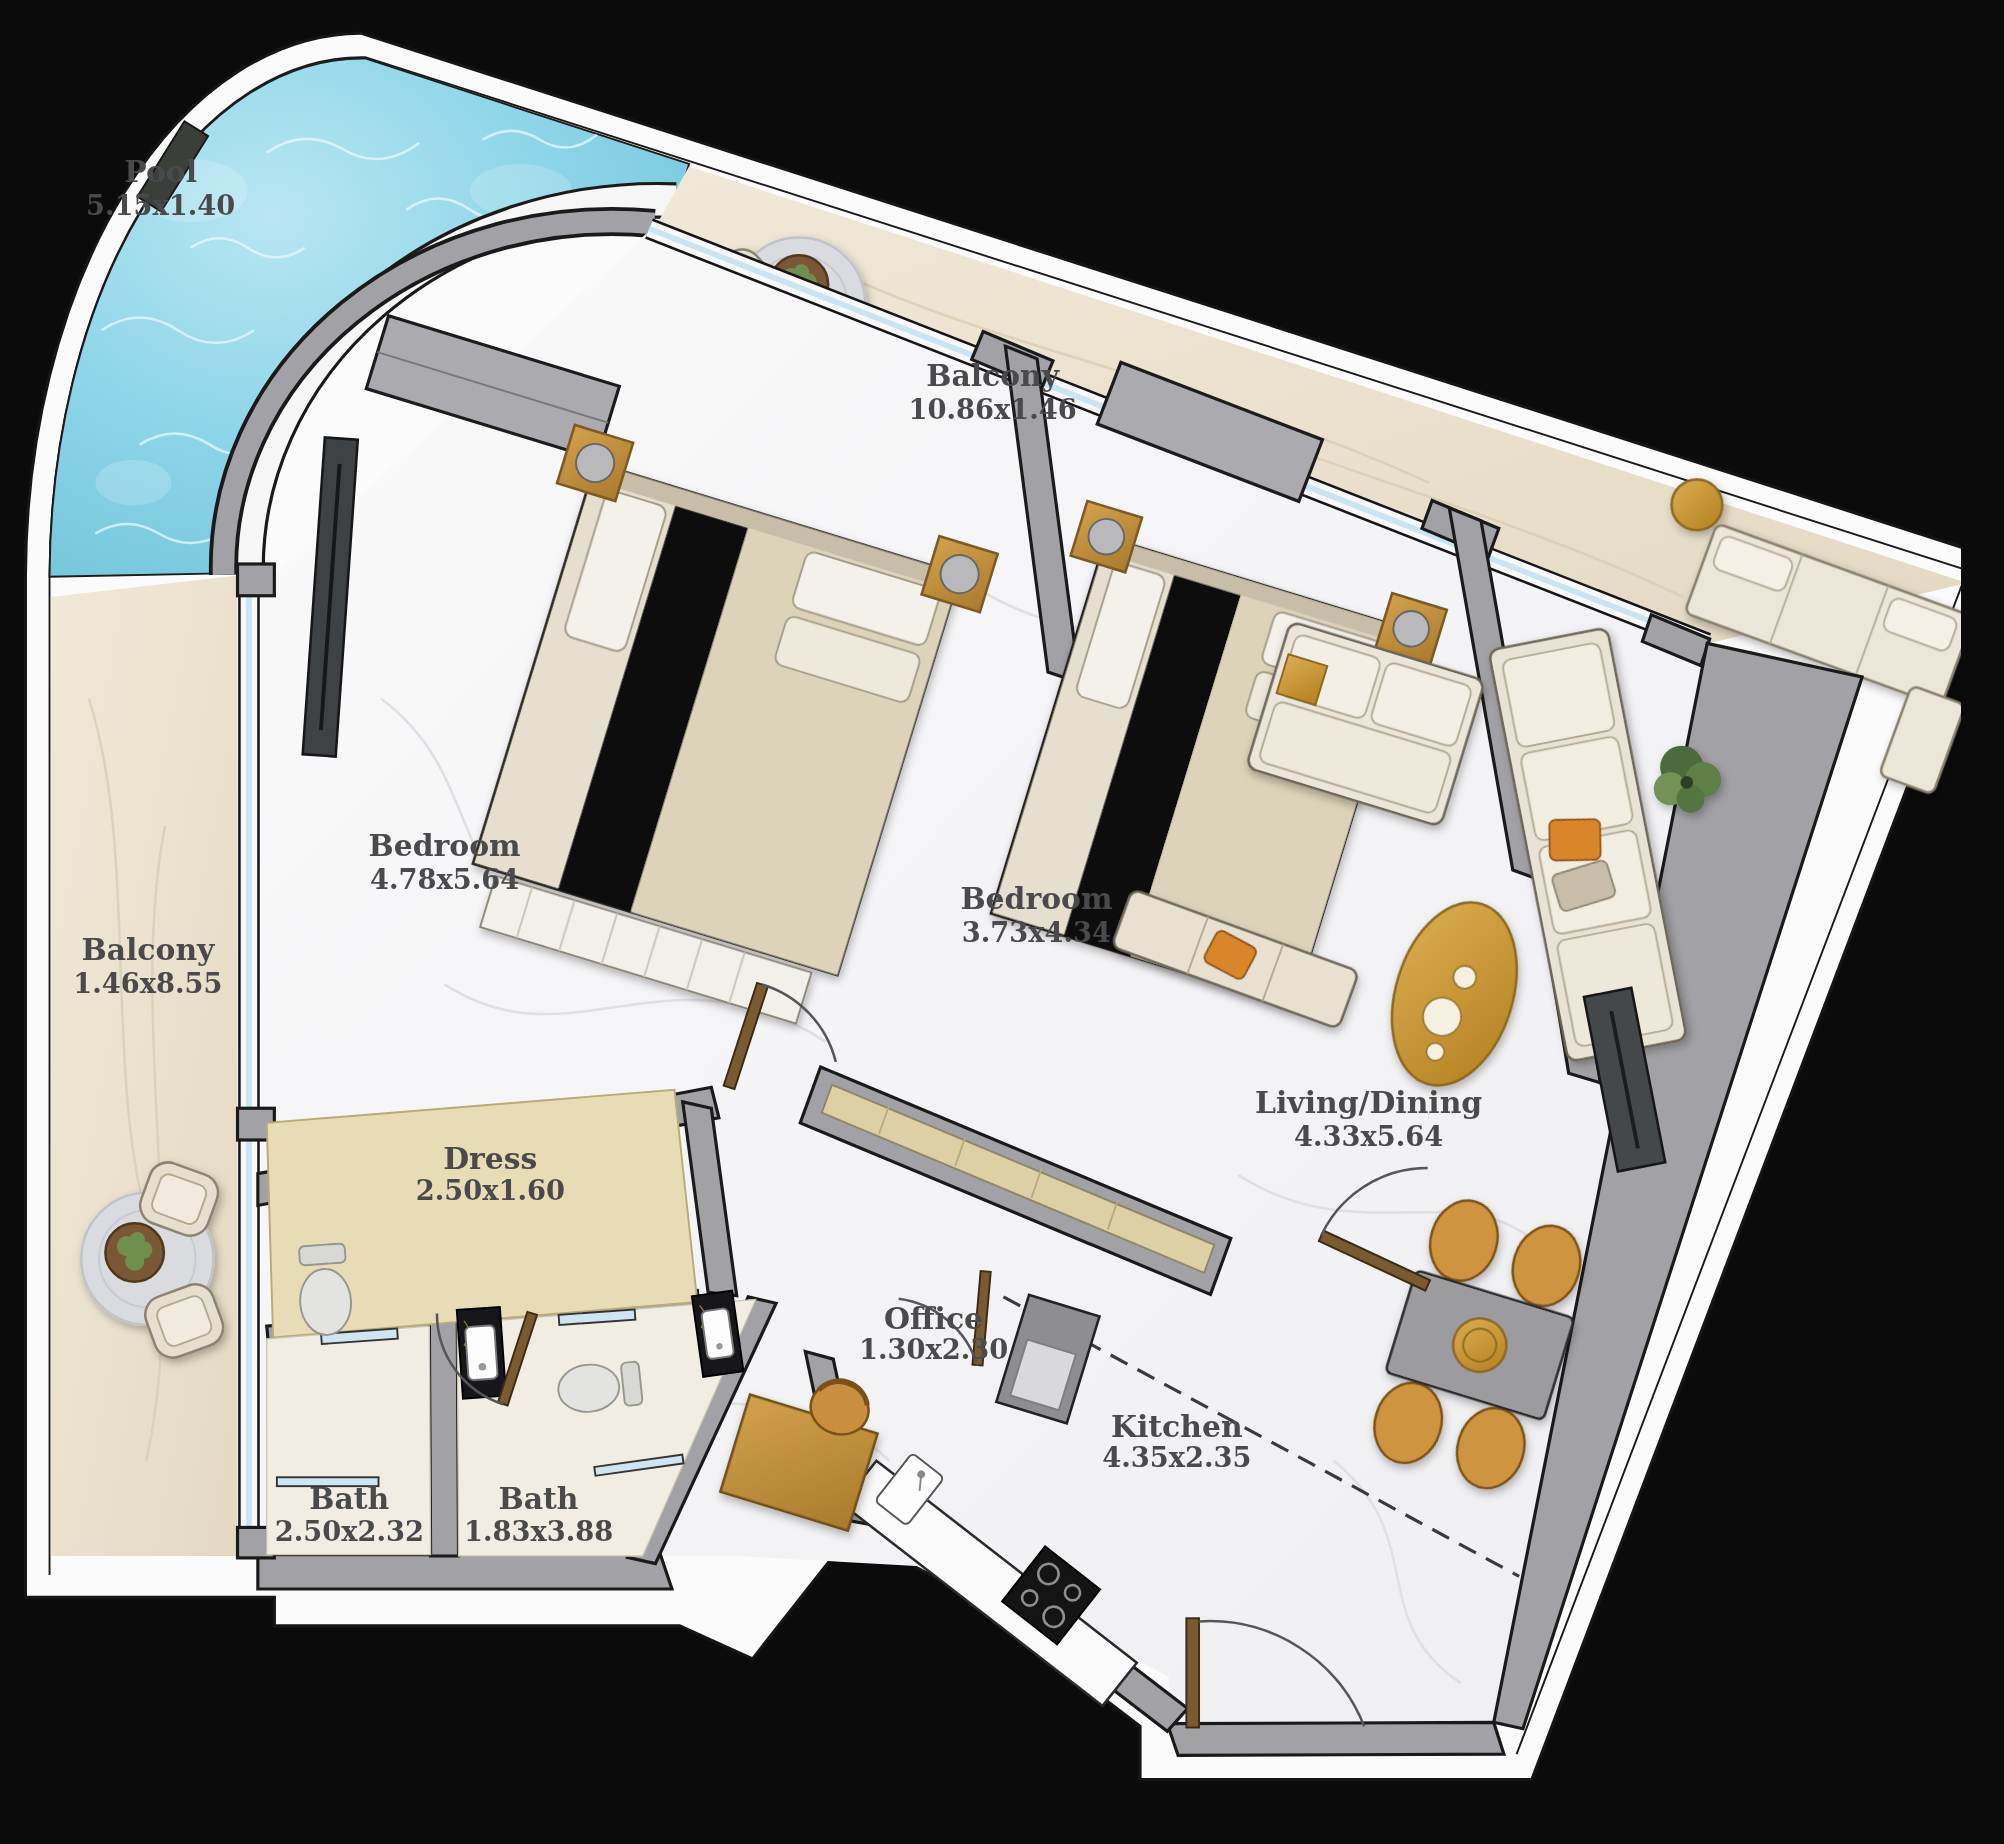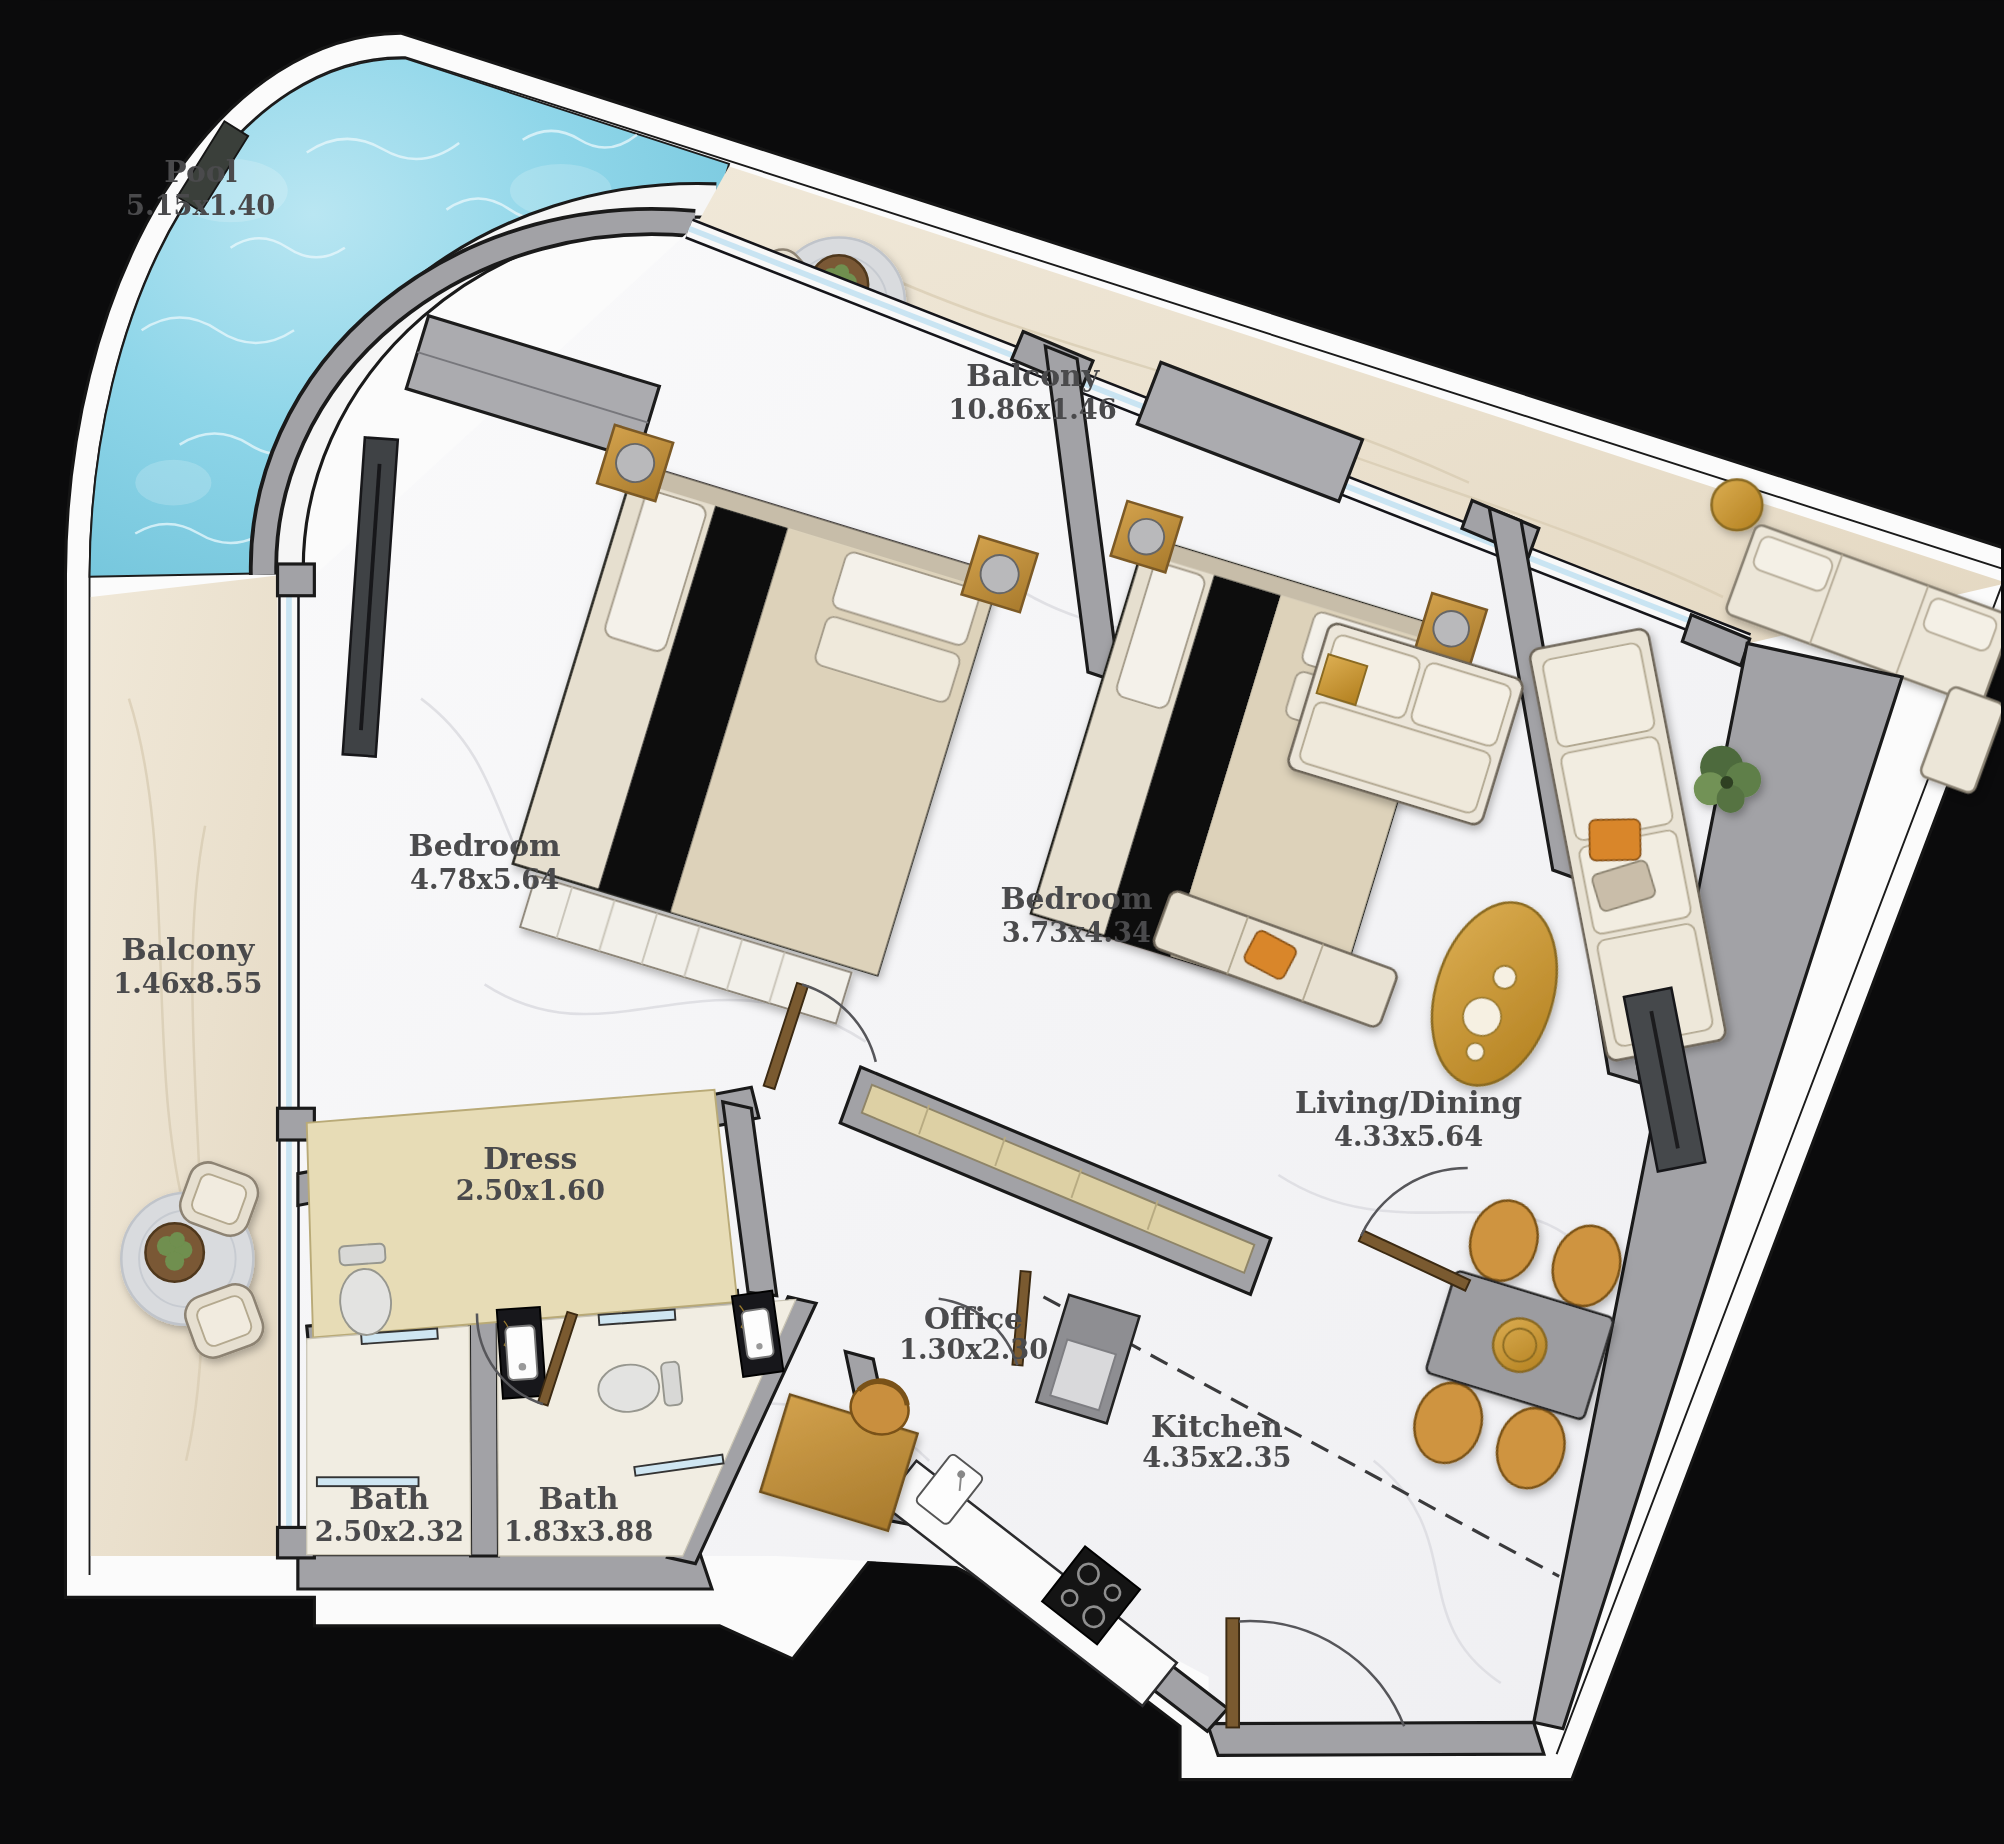--- a/index.html
+++ b/index.html
@@ -1,17 +1,17 @@
 <!DOCTYPE html>
 <html style="font-size:10.2px"><head>
 <meta charset="utf-8">
 <style>
   html,body{margin:0;padding:0;background:#0b0b0c;}
   .stage{width:1961px;height:1845px;position:relative;overflow:hidden;
-         font-family:"DejaVu Serif","Liberation Serif",serif;padding-left:40px;}
+         font-family:"DejaVu Serif","Liberation Serif",serif;}
   svg{display:block}
   text.rname{font-size:47px;font-weight:bold;fill:#4a4a4c;text-anchor:middle;
              font-family:"DejaVu Serif","Liberation Serif",serif;}
   text.rdims{font-size:43px;font-weight:bold;fill:#4a4a4c;text-anchor:middle;
              font-family:"DejaVu Serif","Liberation Serif",serif;}
 </style>
 </head>
 <body>
 
 <div class="stage">

